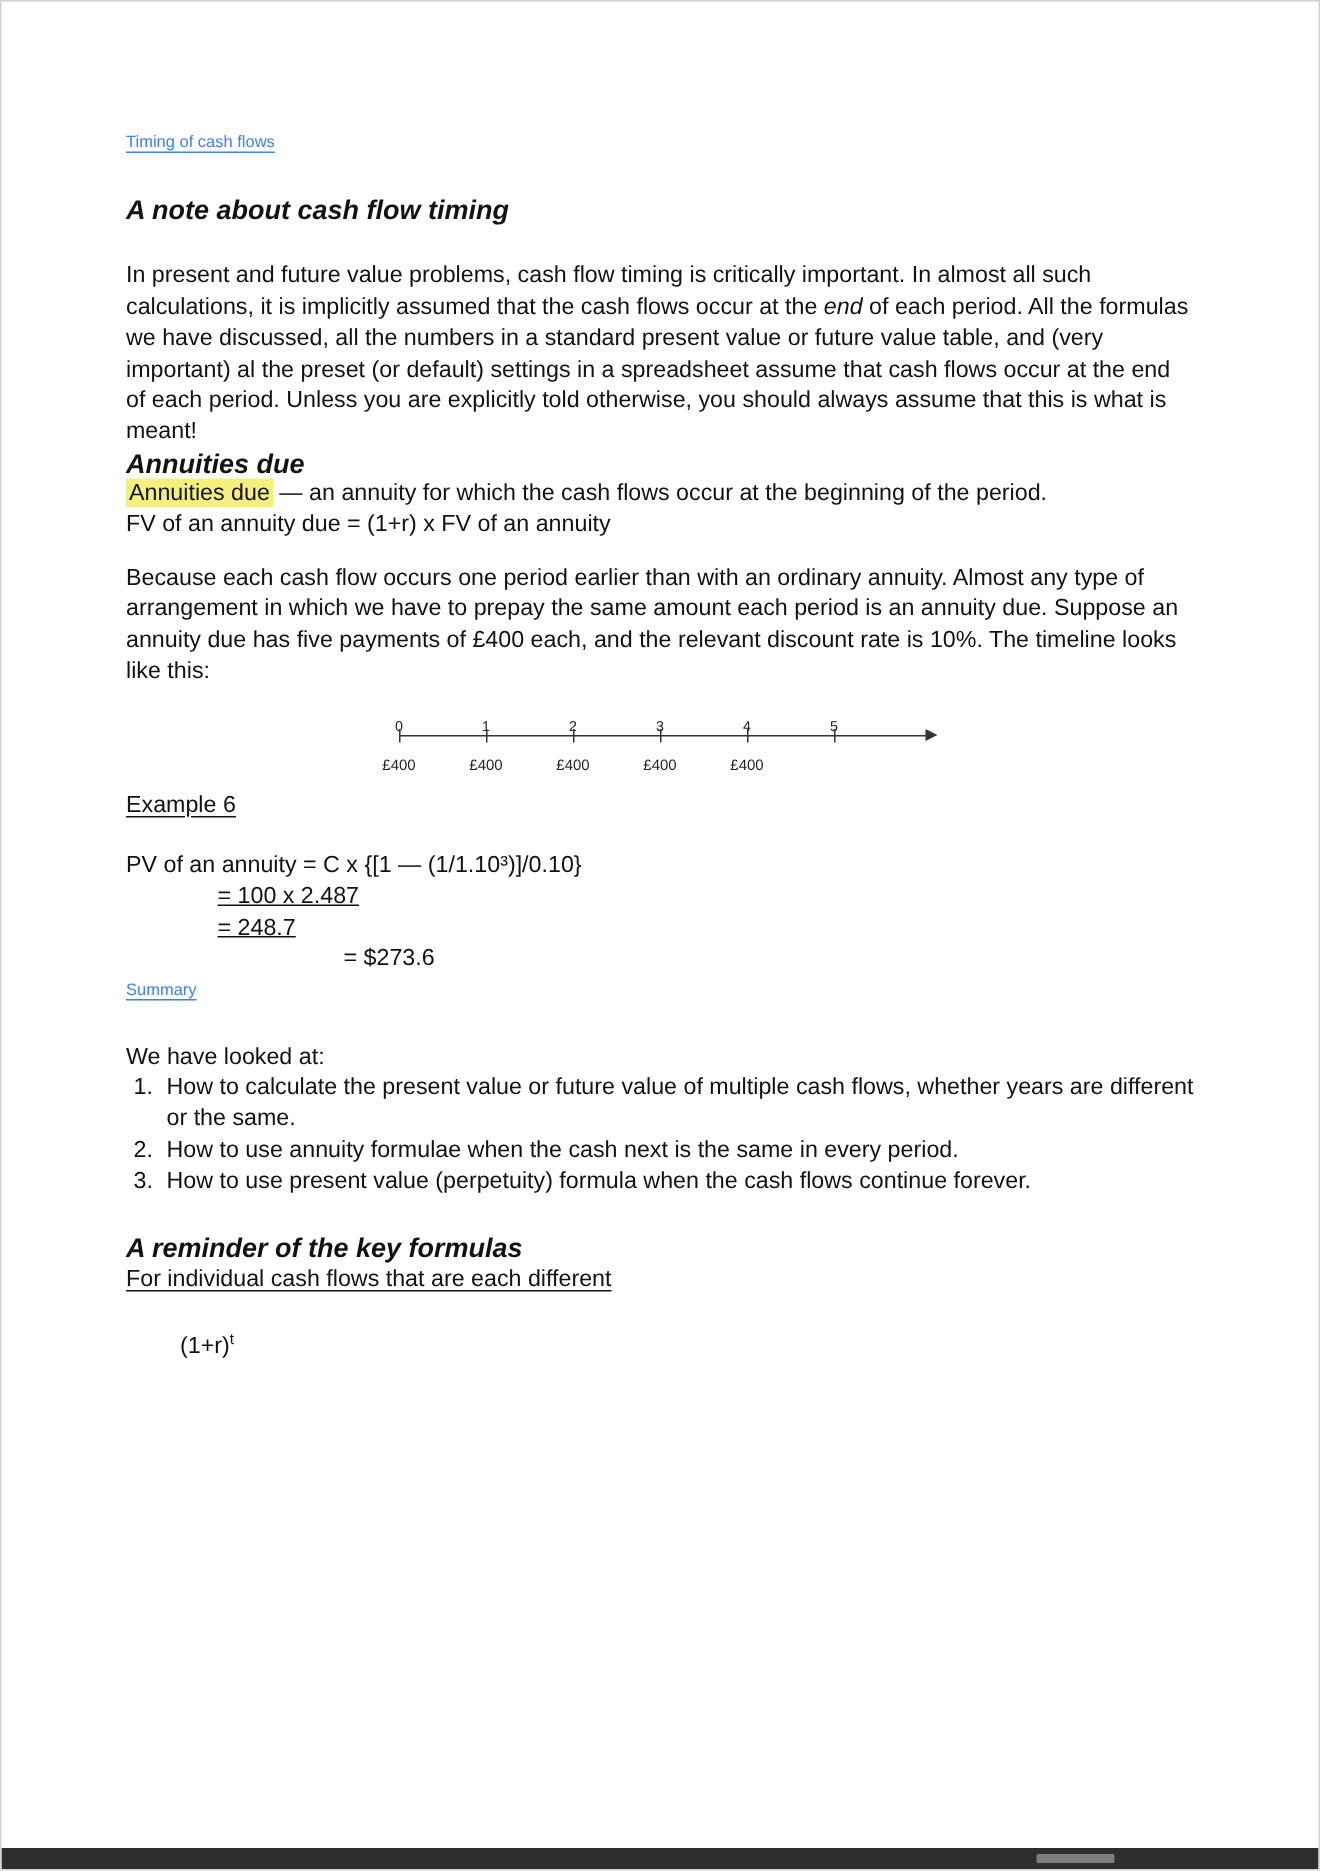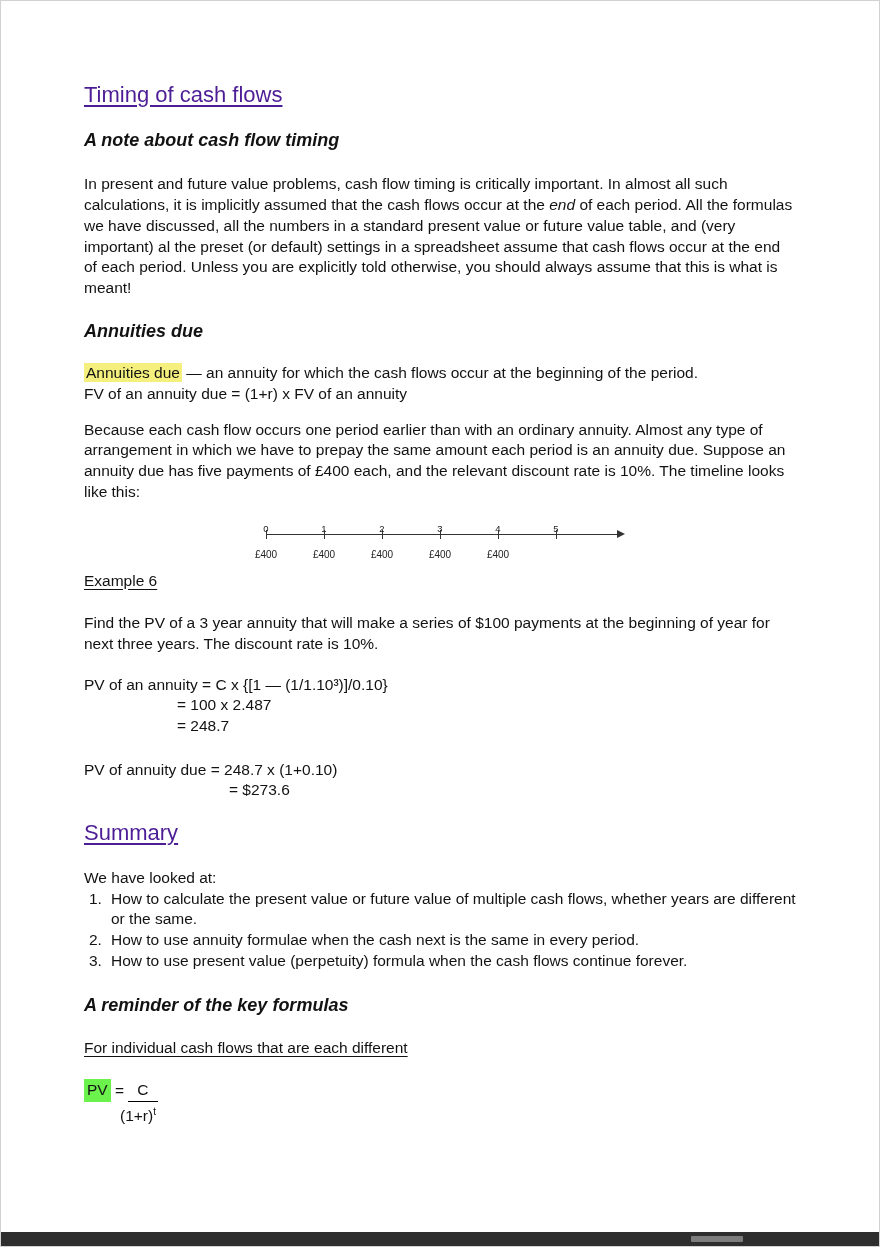--- a/index.html
+++ b/index.html
@@ -15,44 +15,44 @@
     background:#ffffff;
     border:1px solid #d2d2d2;
     overflow:hidden;
   }
   .content {
     padding:84px 83px 0 83px;
     font-size:15.5px;
     line-height:20.7px;
   }
   .h-pink {
-    color:#4c1d95;
-    font-size:22px;
+    color:#3b82f6;
+    font-size:11px;
     font-weight:400;
     text-decoration:underline;
     text-underline-offset:3px;
   }
   .h-bold-italic {
     font-weight:bold;
     font-style:italic;
     font-size:18px;
   }
   .u-black { text-decoration:underline; text-underline-offset:3px; }
   .hl-yellow { background:#f5f07e; padding:1px 2px; }
   .hl-green  { background:#6cf24c; padding:1px 3px; }
   .it { font-style:italic; }
 
   .mt8  { margin-top:8px; }
   .mt20 { margin-top:20px; }
   .mt21 { margin-top:15px; }
-  .mt22 { margin-top:22px; }
+  .mt22 { }
   .mt23 { margin-top:23px; }
   .mt24 { margin-top:24px; }
 
-  .indent135 { margin-left:93px; }
+  .indent135 { margin-left:61px;text-decoration:underline; }
   .indent145 { margin-left:145px; }
 
   
   .timeline {
     position:relative;
     margin-left:175px;
     margin-top:16px;
     width:380px;
     height:44px;
   }
@@ -155,27 +155,25 @@
 
       <span class="tl-pay" style="left:7px">£400</span>
       <span class="tl-pay" style="left:65px">£400</span>
       <span class="tl-pay" style="left:123px">£400</span>
       <span class="tl-pay" style="left:181px">£400</span>
       <span class="tl-pay" style="left:239px">£400</span>
     </div>
 
     <div class="u-black mt8">Example 6</div>
 
-    <p class="mt22">Find the PV of a 3 year annuity that will make a series of $100 payments at the beginning of year for next three years. The discount rate is 10%.</p>
 
     <div class="mt20">PV of an annuity = C x {[1 — (1/1.10³)]/0.10}</div>
     <div class="indent135">= 100 x 2.487</div>
     <div class="indent135">= 248.7</div>
 
-    <div class="mt23">PV of annuity due = 248.7 x (1+0.10)</div>
     <div class="indent145">= $273.6</div>
 
     <div class="h-pink mt22">Summary</div>
 
     <div class="mt24">We have looked at:</div>
 
     <div class="slist">
       <div class="slist-item">
         <span class="slist-num">1.</span>
         <span class="slist-text">How to calculate the present value or future value of multiple cash flows, whether years are different or the same.</span>
@@ -188,25 +186,20 @@
         <span class="slist-num">3.</span>
         <span class="slist-text">How to use present value (perpetuity) formula when the cash flows continue forever.</span>
       </div>
     </div>
 
     <div class="h-bold-italic mt24">A reminder of the key formulas</div>
 
     <div class="u-black mt22">For individual cash flows that are each different</div>
 
     <div class="mt20">
-      <div class="frac-top">
-        <span class="hl-green">PV</span>
-          <span style="white-space:pre;"> = </span>
-          <span class="frac-num">C</span>
-      </div>
       <div class="frac-bottom"><span>(1+r)</span><sup>t</sup></div>
     </div>
 
   </div>
 
   <div class="footer-bar">
     <div class="footer-marking"></div>
   </div>
 </div>
 

